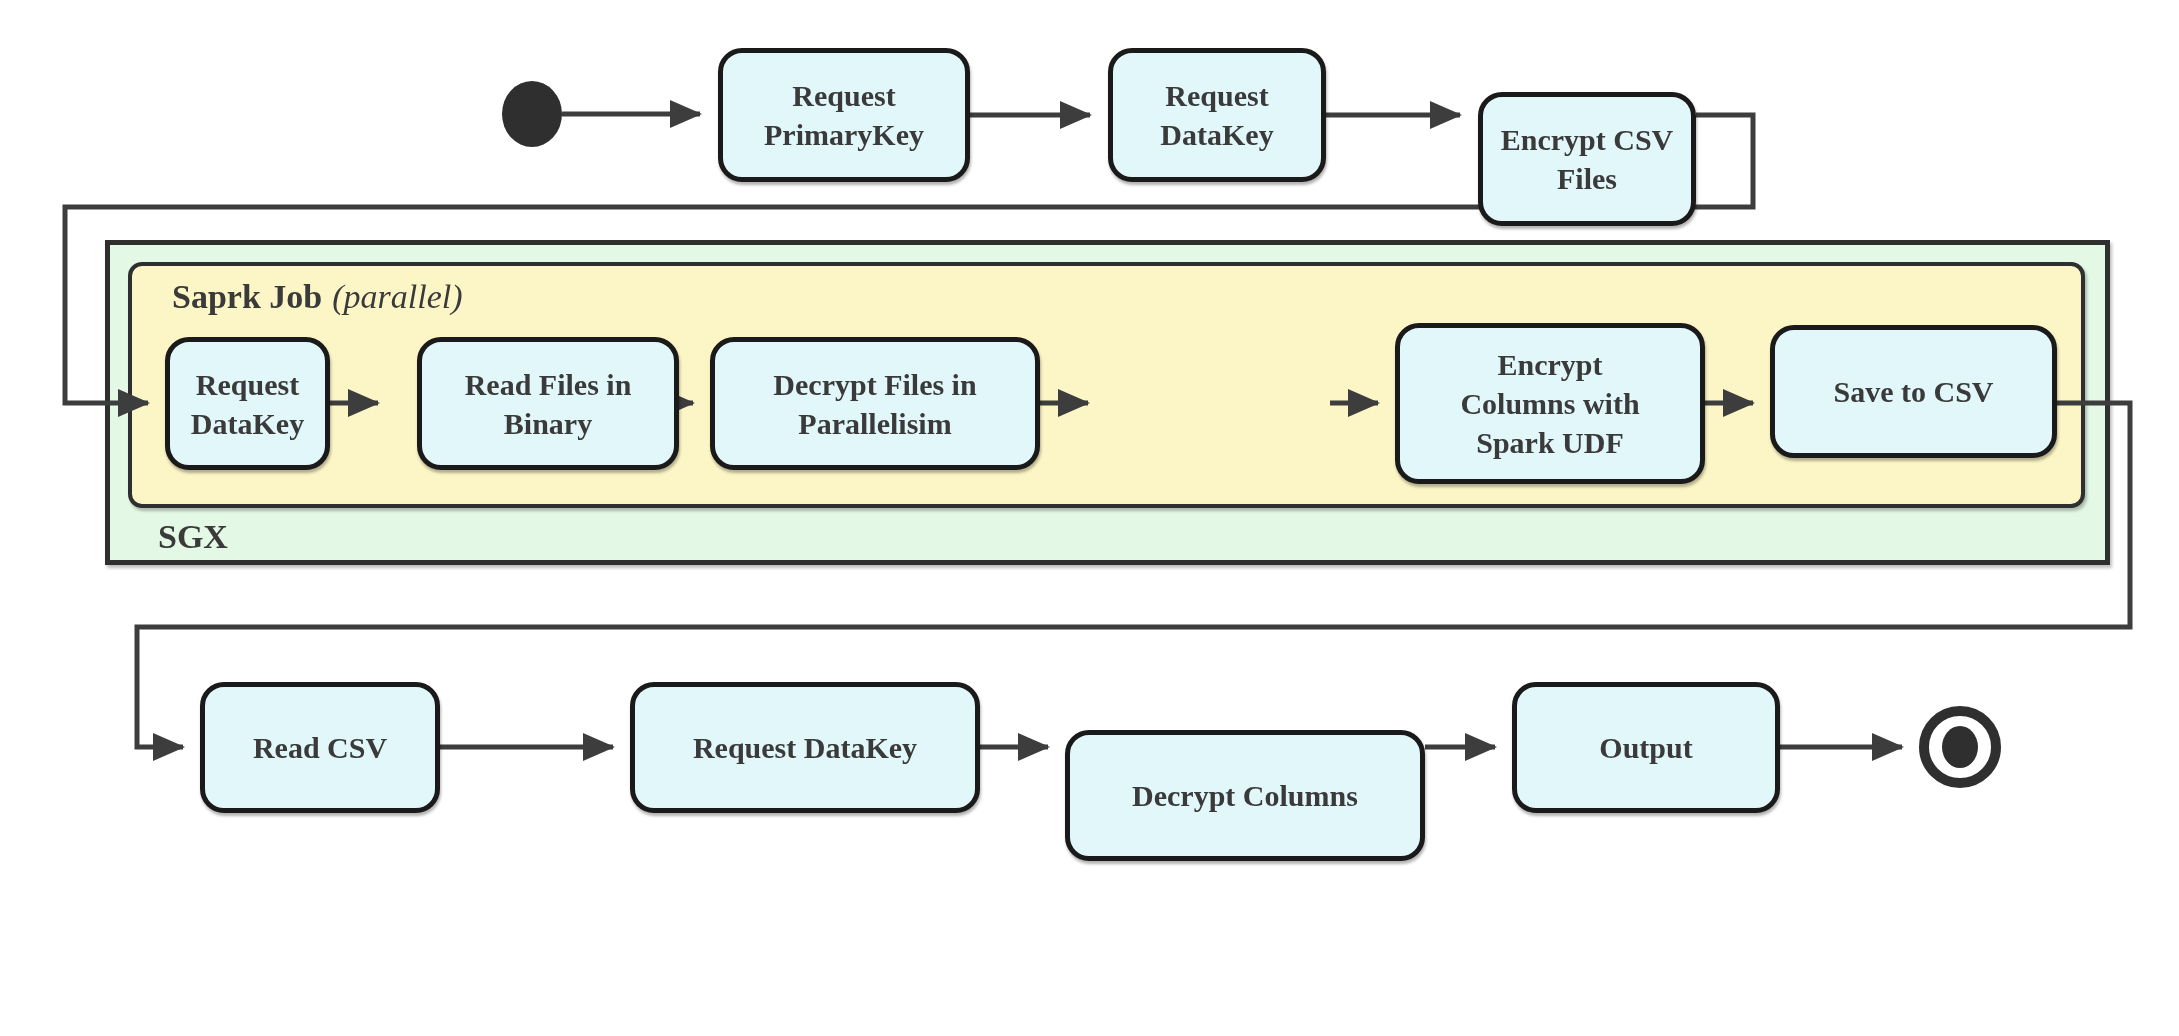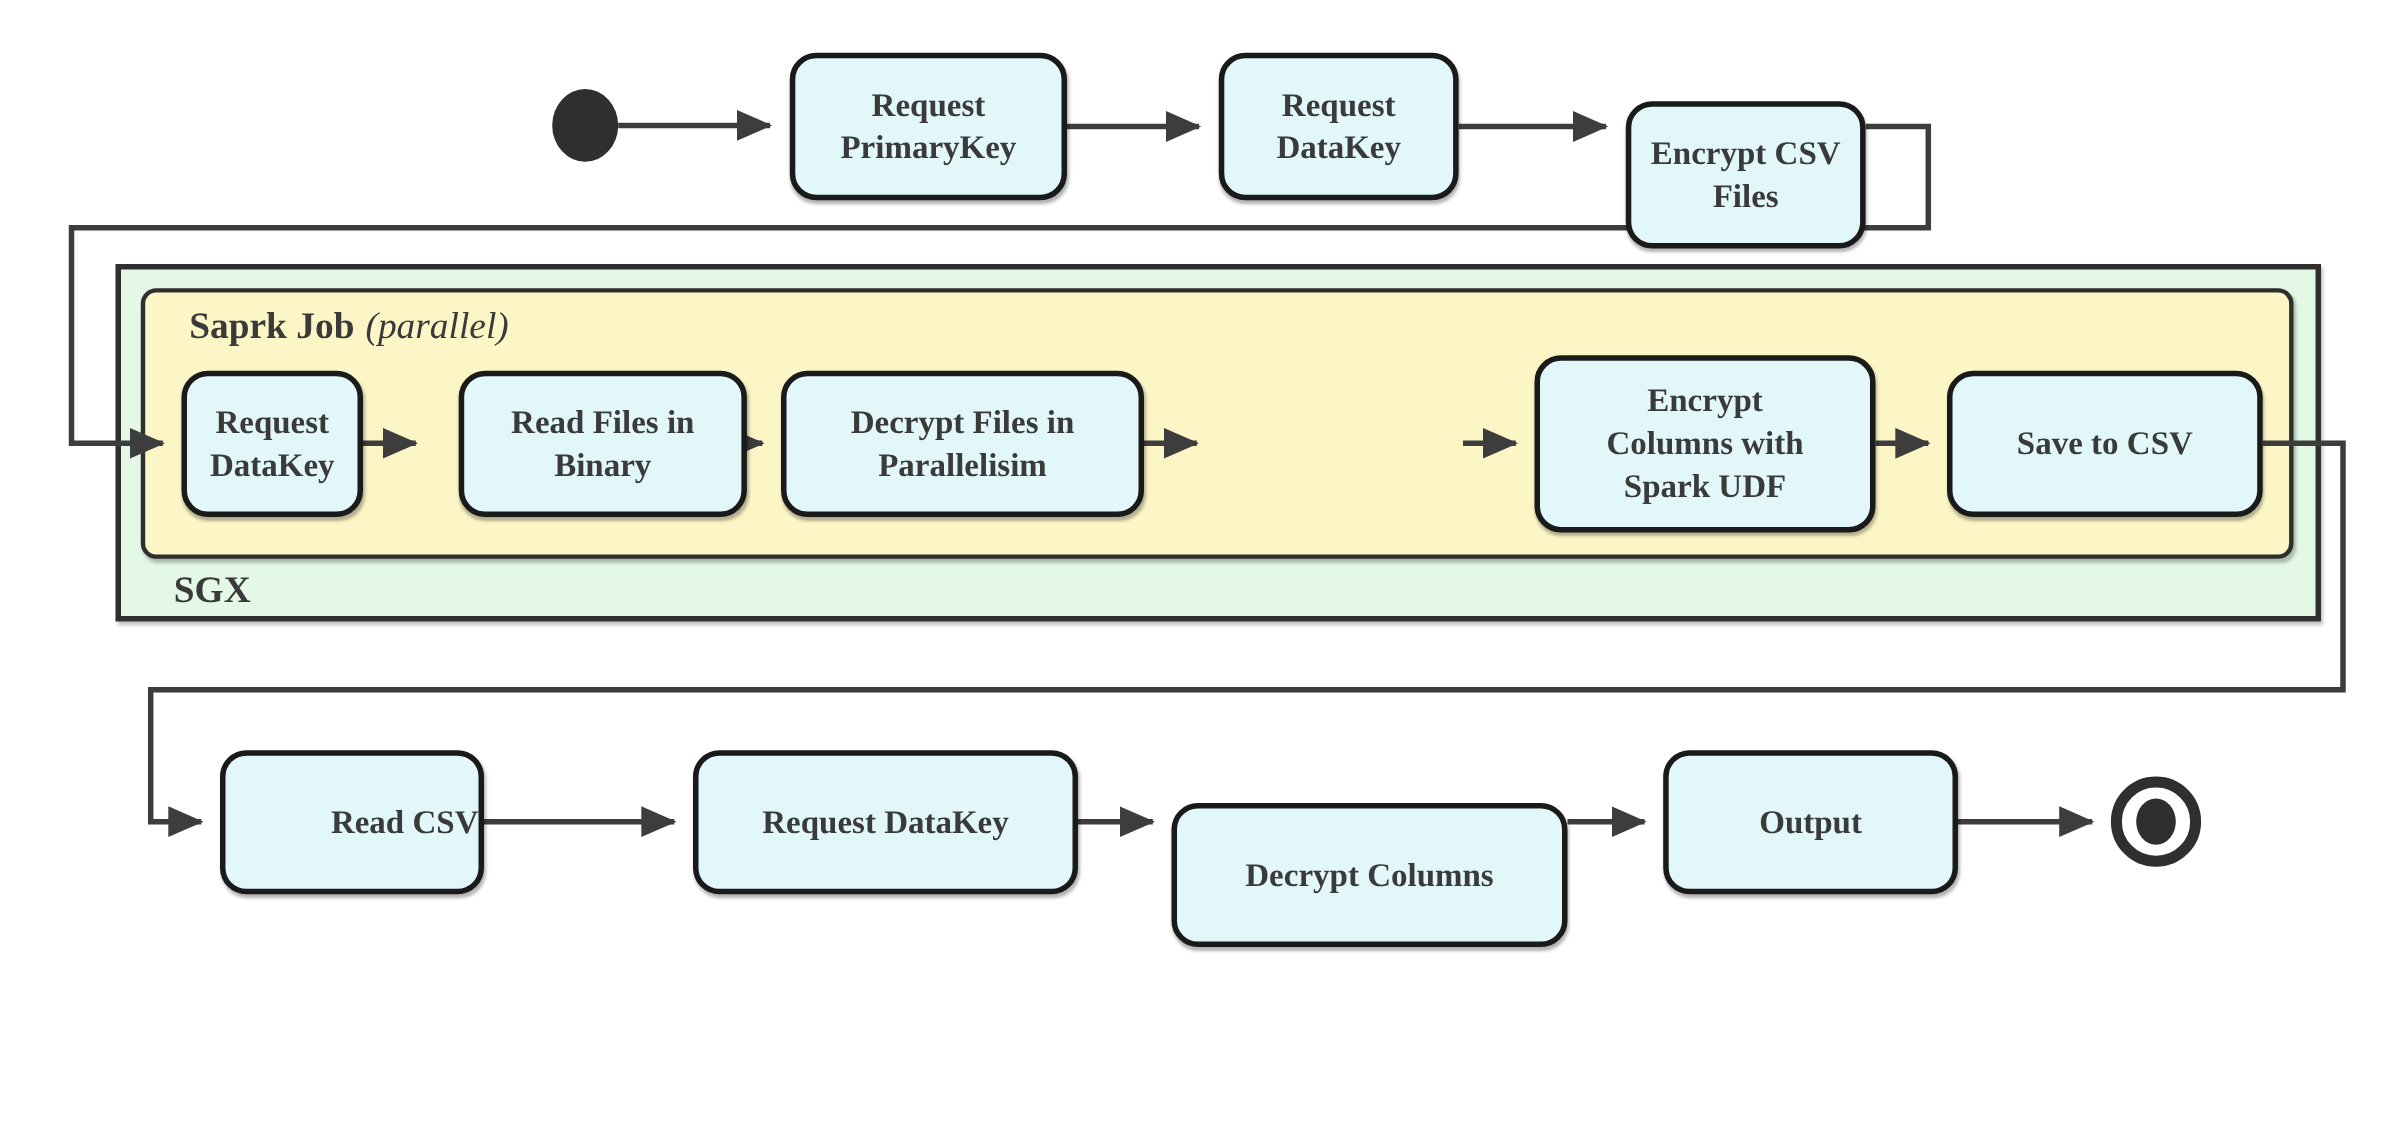--- a/index.html
+++ b/index.html
@@ -51,23 +51,23 @@
   #n-t1{left:718px;top:48px;width:252px;height:134px;}
   #n-t2{left:1108px;top:48px;width:218px;height:134px;}
   #n-t3{left:1478px;top:48px;width:218px;height:134px;margin-top:44px;}
   
   #n-m1{left:165px;top:337px;width:165px;height:133px;}
   #n-m2{left:417px;top:337px;width:262px;height:133px;}
   #n-m3{left:710px;top:337px;width:330px;height:133px;}
   #n-m4{left:1105px;top:337px;width:225px;height:133px;}
   #n-m5{left:1395px;top:323px;width:310px;height:161px;}
   #n-m5 span{max-width:225px;}
-  #n-m6{left:1770px;top:337px;width:287px;height:133px;}
+  #n-m6{left:1770px;top:325px;width:287px;height:133px;}
   
-  #n-b1{left:200px;top:682px;width:240px;height:131px;justify-content:flex-end;}
+  #n-b1{left:200px;top:682px;width:240px;height:131px;}
   #n-b2{left:630px;top:682px;width:350px;height:131px;}
   #n-b3{left:1065px;top:682px;width:360px;height:131px;margin-top:48px;}
   #n-b4{left:1512px;top:682px;width:268px;height:131px;}
   
   #caption{
     position:absolute;left:0;top:878px;width:2179px;
     text-align:center;font-size:43px;font-weight:bold;
     color:var(--text,#3a3a3a);z-index:3;
   }
 </style>

